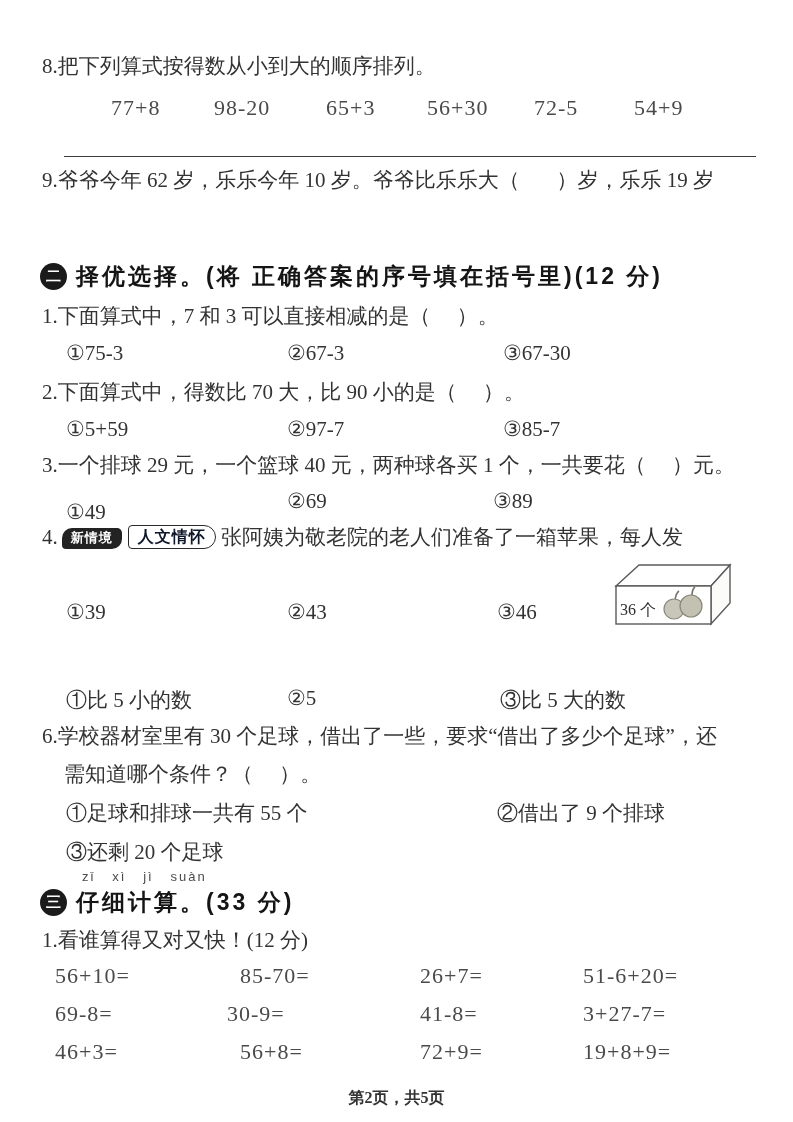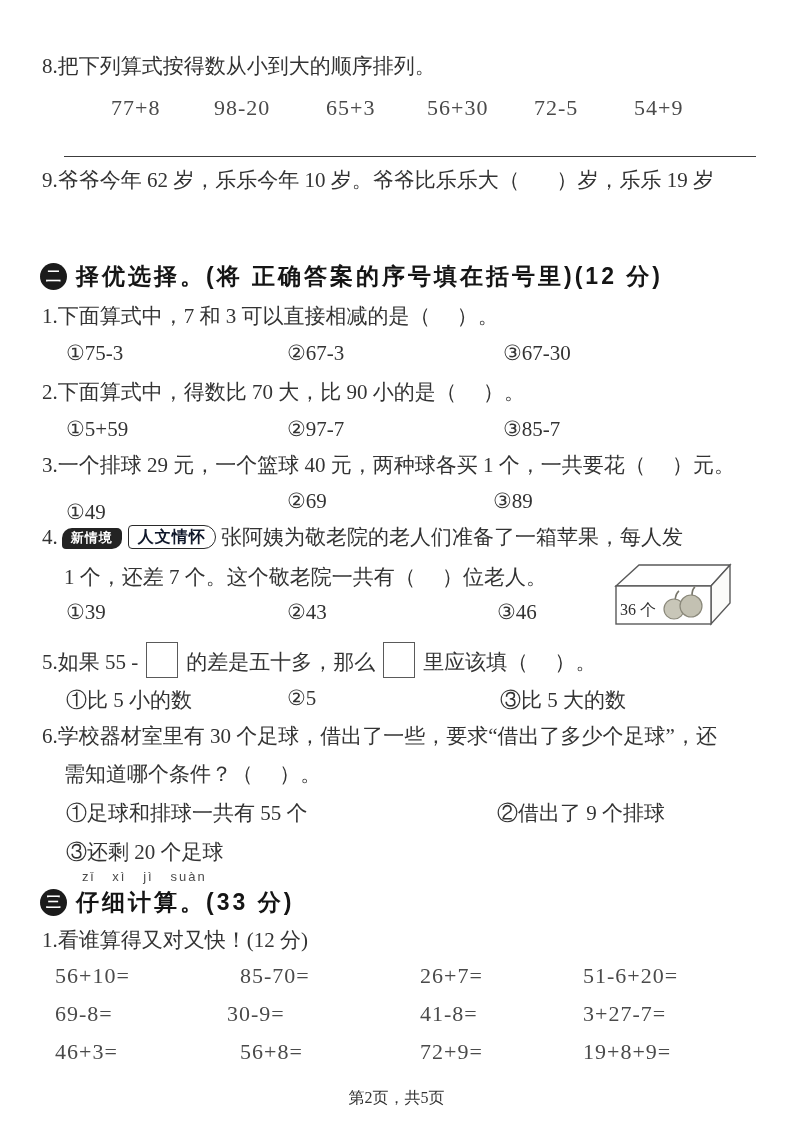--- a/index.html
+++ b/index.html
@@ -22,21 +22,21 @@
     color:#151515;letter-spacing:3px;white-space:pre;}
   .blank-box{display:inline-block;width:30px;height:34px;border:1.5px solid #5a5a5a;
     vertical-align:-9px;margin:0 8px;background:#fff;}
   .badge-dark{display:inline-block;background:#232323;color:#ffffff;
     font-family:"Liberation Sans",sans-serif;font-size:13px;font-weight:bold;
     padding:2px 9px 3px;border-radius:10px 5px 10px 4px;letter-spacing:1px;vertical-align:2px;text-align:center;}
   .badge-outline{display:inline-block;background:#ffffff;color:#0f172a;
     font-family:"Liberation Sans",sans-serif;font-size:16px;font-weight:bold;
     padding:1px 9px 2px;border:1.6px solid #2a2a2a;border-radius:4px 12px 12px 4px;
     letter-spacing:1px;margin-left:6px;vertical-align:2px;}
-  .footer{position:absolute;left:0;width:100%;text-align:center;font-size:16px;color:#333;}
+  .footer{position:absolute;left:0;width:100%;text-align:center;font-size:16px;color:#333;font-weight:bold;}
   .apple-box{position:absolute;}
 </style>
 </head>
 <body>
 
 <div class="page">
 
   <div class="line" style="left:42px;top:54px;">8.把下列算式按得数从小到大的顺序排列。</div>
   <span class="expr" style="left:111px;top:95px;">77+8</span>
   <span class="expr" style="left:214px;top:95px;">98-20</span>
@@ -62,37 +62,35 @@
   <span class="opt" style="left:66px;top:417px;">①5+59</span>
   <span class="opt" style="left:287px;top:417px;">②97-7</span>
   <span class="opt" style="left:503px;top:417px;">③85-7</span>
 
   <div class="line" style="left:42px;top:453px;">3.一个排球 29 元，一个篮球 40 元，两种球各买 1 个，一共要花（     ）元。</div>
   <span class="opt" style="left:66px;top:500px;">①49</span>
   <span class="opt" style="left:287px;top:489px;">②69</span>
   <span class="opt" style="left:493px;top:489px;">③89</span>
 
   <div class="line" style="left:42px;top:525px;"><span>4.</span><span class="badge-dark" style="margin-left:4px;">新情境</span><span class="badge-outline">人文情怀</span><span> 张阿姨为敬老院的老人们准备了一箱苹果，每人发</span></div>
-  <div class="line" style="left:64px;top:565px;">1 个，还差 7 个。这个敬老院一共有（     ）位老人。</div>
   <span class="opt" style="left:66px;top:600px;">①39</span>
   <span class="opt" style="left:287px;top:600px;">②43</span>
   <span class="opt" style="left:497px;top:600px;">③46</span>
 
   <svg class="apple-box" style="left:613px;top:562px;" width="122" height="66" viewBox="0 0 122 66">
     <polygon points="3,24 26,3 117,3 98,24" fill="#ffffff" stroke="#5a5a5a" stroke-width="1.4"></polygon>
     <polygon points="98,24 117,3 117,41 98,62" fill="#fbfbf9" stroke="#5a5a5a" stroke-width="1.4"></polygon>
     <rect x="3" y="24" width="95" height="38" fill="#ffffff" stroke="#5a5a5a" stroke-width="1.4"></rect>
     <path d="M62,38 q1,-7 4,-9" fill="none" stroke="#77756a" stroke-width="1.6"></path>
     <path d="M79,34 q0,-7 3,-9" fill="none" stroke="#77756a" stroke-width="1.6"></path>
     <circle cx="61" cy="47" r="10" fill="#c8c6b8" stroke="#8a887a" stroke-width="1.2"></circle>
     <circle cx="78" cy="44" r="11" fill="#c3c1b2" stroke="#8a887a" stroke-width="1.2"></circle>
     <text x="7" y="53" font-size="16" fill="#2e2e2e" font-family="Liberation Serif, serif">36 个</text>
   </svg>
 
-  <div class="line" style="left:42px;top:642px;"><span>5.如果 55 -</span><span class="blank-box"></span><span>的差是五十多，那么</span><span class="blank-box"></span><span>里应该填（     ）。</span></div>
   <span class="opt" style="left:66px;top:686px;">①比 5 小的数</span>
   <span class="opt" style="left:287px;top:686px;">②5</span>
   <span class="opt" style="left:500px;top:686px;">③比 5 大的数</span>
 
   <div class="line" style="left:42px;top:724px;">6.学校器材室里有 30 个足球，借出了一些，要求“借出了多少个足球”，还</div>
   <div class="line" style="left:64px;top:762px;">需知道哪个条件？（     ）。</div>
   <span class="opt" style="left:66px;top:799px;">①足球和排球一共有 55 个</span>
   <span class="opt" style="left:497px;top:799px;">②借出了 9 个排球</span>
   <span class="opt" style="left:66px;top:838px;">③还剩 20 个足球</span>
 

